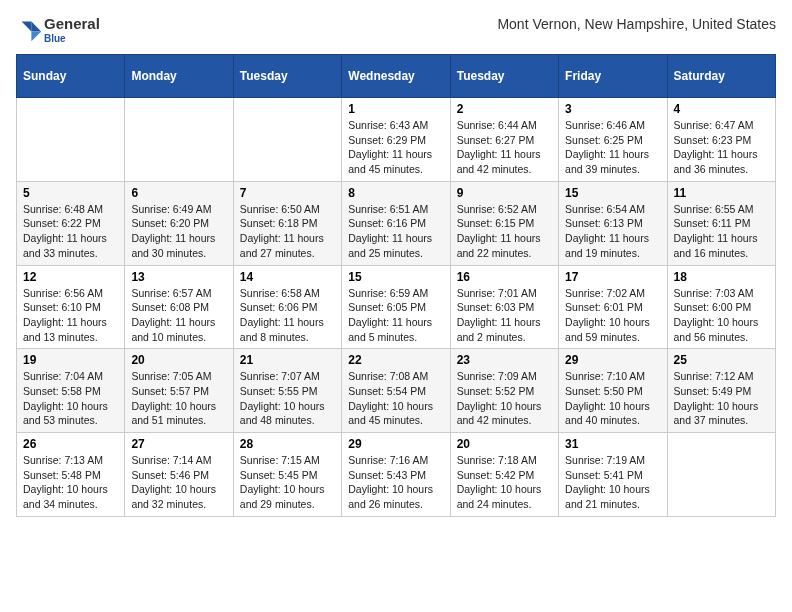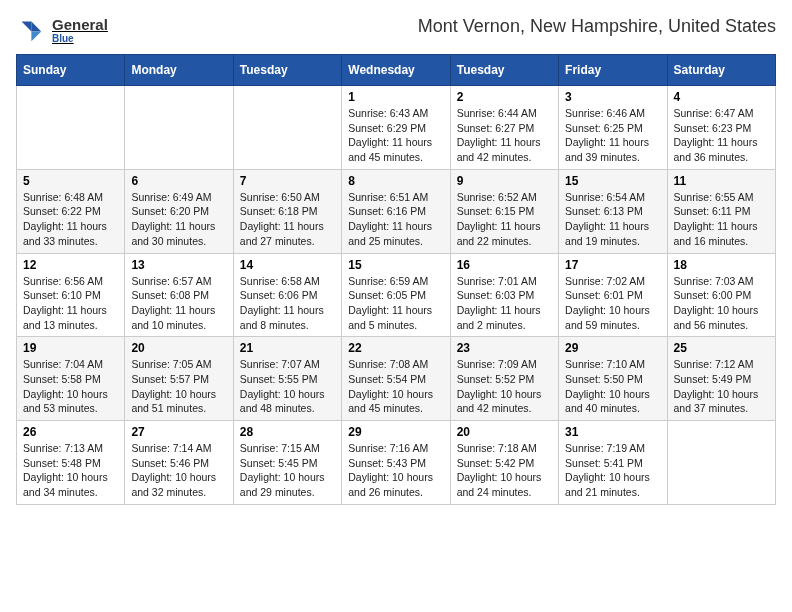--- a/index.html
+++ b/index.html
@@ -11,23 +11,22 @@
       padding: 16px;
     }
     .header {
       display: flex;
       justify-content: space-between;
       align-items: flex-start;
       margin-bottom: 10px;
     }
     .logo {
       display: flex;
-      align-items: flex-end;
-      gap: 8px;
-      text-decoration: underline;
+      align-items: flex-start;
+      gap: 0;
     }
     .logo-text {
       display: flex;
       flex-direction: column;
       line-height: 1.1;
     }
     .logo-general {
       font-size: 15px;
       font-weight: bold;
       color: #333;
@@ -43,33 +42,33 @@
     }
     .title-block {
       text-align: right;
     }
     .month-title {
       font-size: 32px;
       font-weight: bold;
       color: #222;
     }
     .location-title {
-      font-size: 18px;
+      font-size: 14px;
       color: #333;
     }
     table {
       width: 100%;
       border-collapse: collapse;
       font-size: 10.5px;
     }
     thead th {
       background-color: #2255a4;
       color: #fff;
       text-align: left;
-      padding: 8px 6px;
+      padding: 14px 6px;
       font-size: 12px;
       font-weight: bold;
       border: 1px solid #1a4080;
     }
     tbody td {
       border: 1px solid #ccc;
       vertical-align: top;
       padding: 4px 6px;
       width: 14.28%;
       height: 80px;

